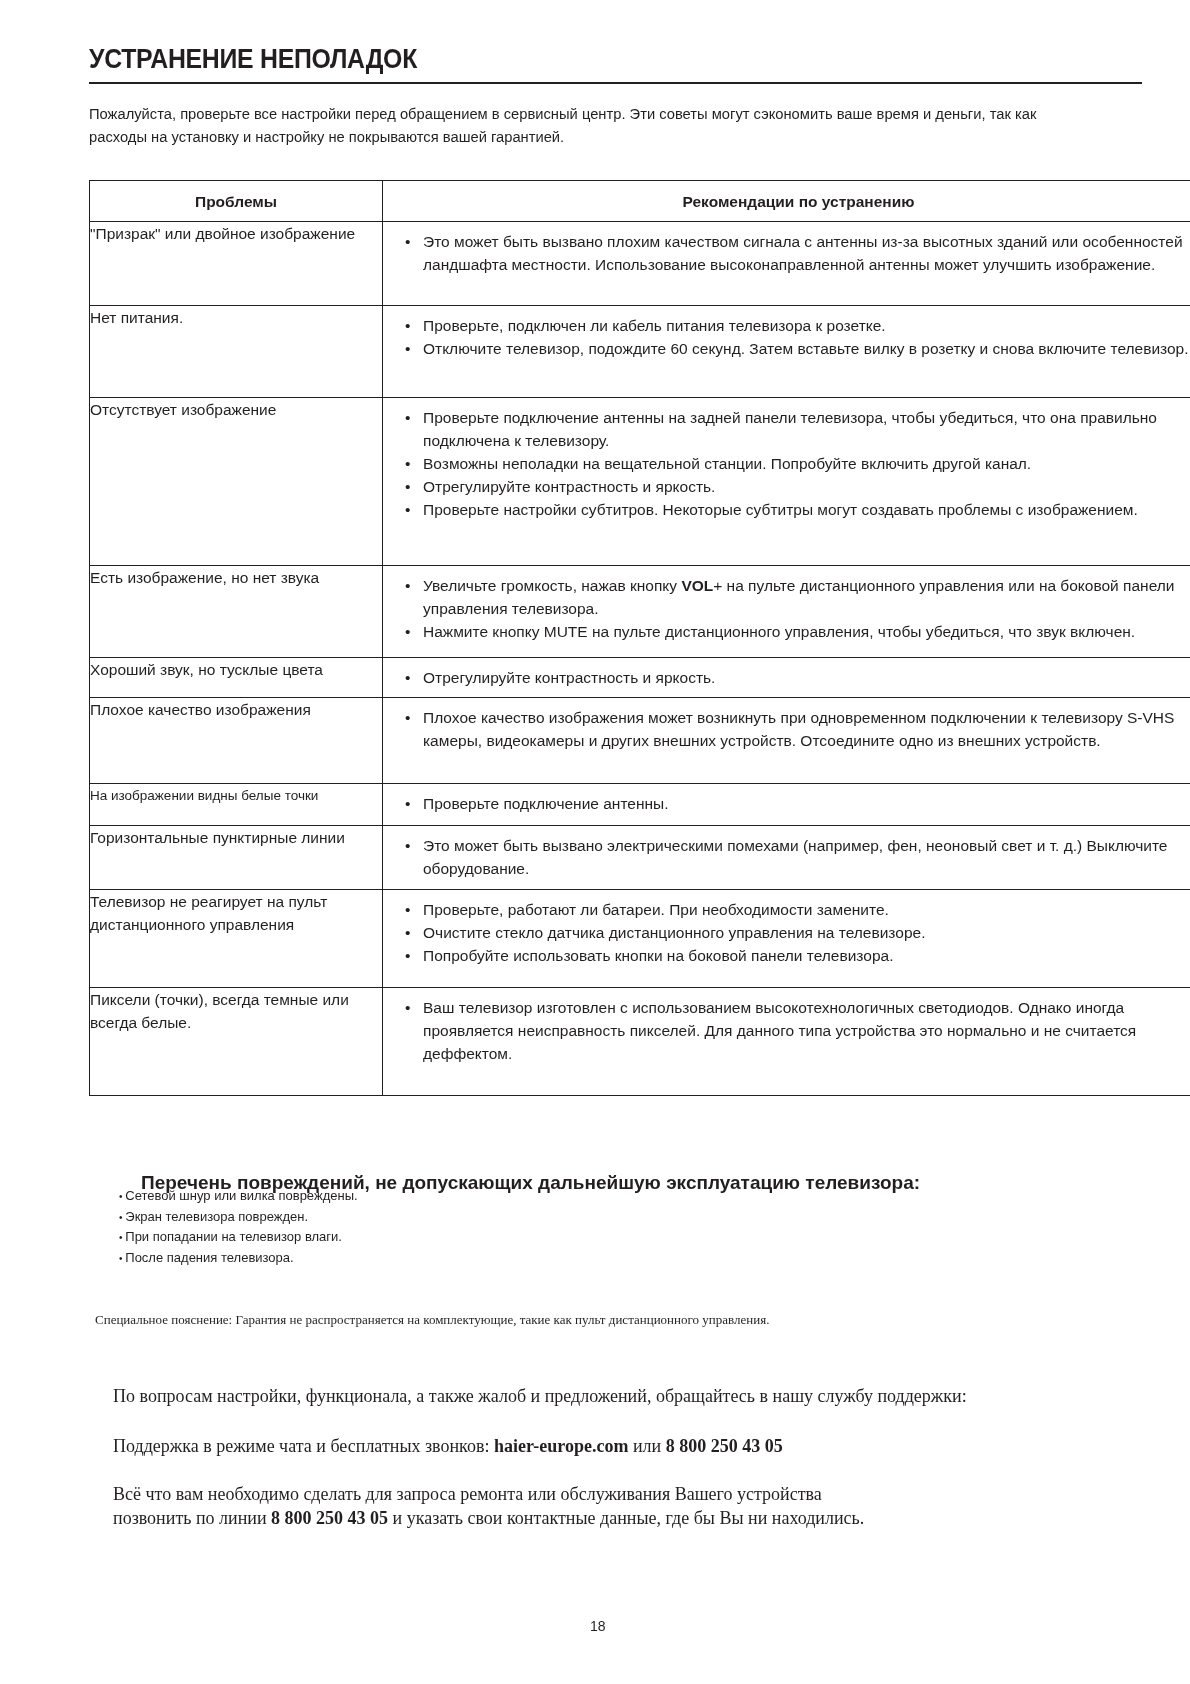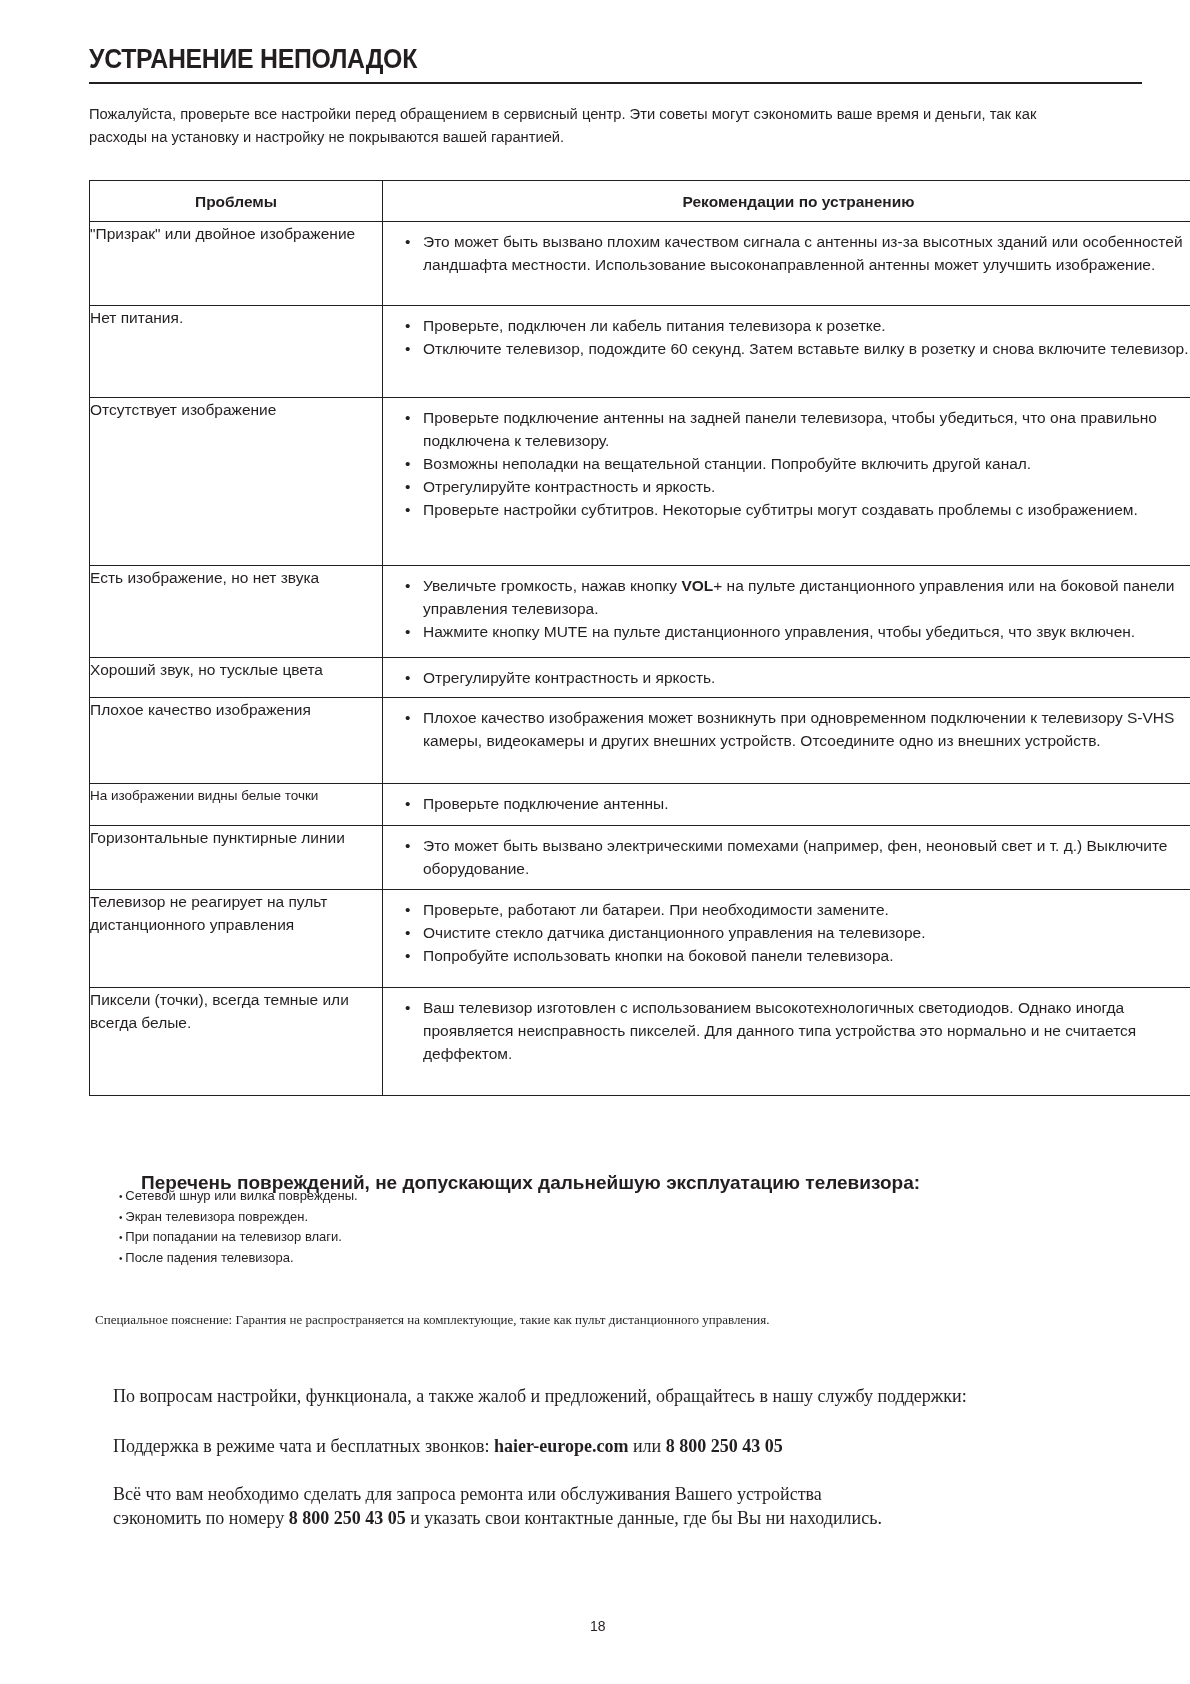--- a/index.html
+++ b/index.html
@@ -138,16 +138,16 @@
 </ul>
 
 <div class="note">Специальное пояснение: Гарантия не распространяется на комплектующие, такие как пульт дистанционного управления.</div>
 
 <div class="support" style="top:1384px">По вопросам настройки, функционала, а также жалоб и предложений, обращайтесь в нашу службу поддержки:</div>
 <div class="support" style="top:1434px">
   <span>Поддержка в режиме чата и бесплатных звонков: </span><b>haier-europe.com</b><span> или </span><b>8 800 250 43 05</b>
 </div>
 <div class="support" style="top:1482px">Всё что вам необходимо сделать для запроса ремонта или обслуживания Вашего устройства</div>
 <div class="support" style="top:1506px">
-  <span>сэкономить по номеру </span><b>8 800 250 43 05</b><span> и указать свои контактные данные, где бы Вы ни находились.</span>
+  <span>позвонить по линии </span><b>8 800 250 43 05</b><span> и указать свои контактные данные, где бы Вы ни находились.</span>
 </div>
 
 <div class="page-num">18</div>
 
 </body></html>

